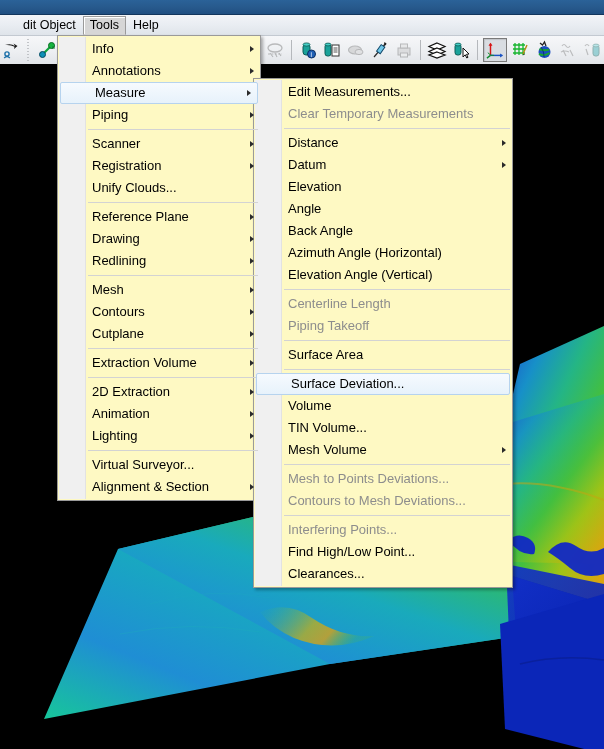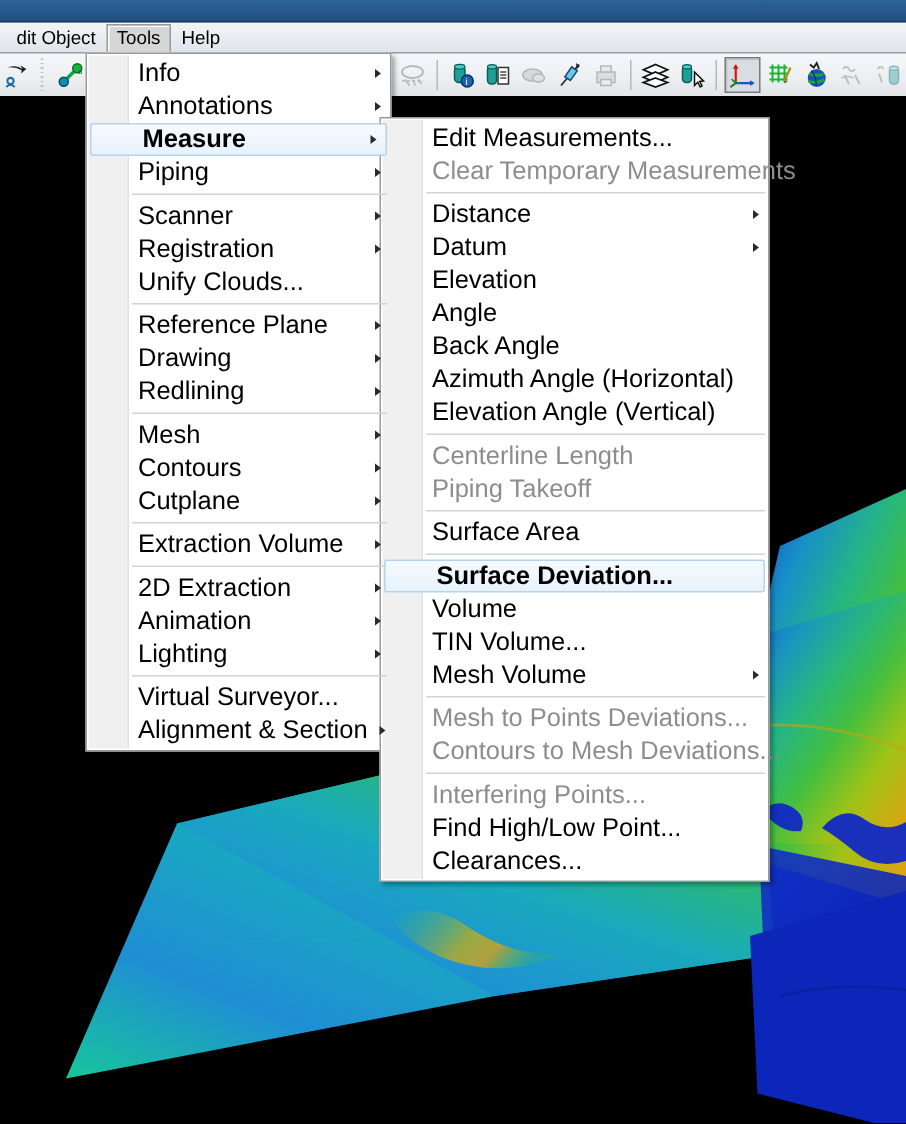--- a/index.html
+++ b/index.html
@@ -24,21 +24,21 @@
     border-bottom: 1px solid #12355c;
   }
 
   
   .menubar {
     position: absolute; left: 0; top: 15px;
     width: 604px; height: 20px;
     background: linear-gradient(to bottom, #f2f4f7 0%, #e9edf2 50%, #dfe4ea 100%);
     border-bottom: 1px solid #c3c9d1;
   }
-  .menubar-inner { display: flex; align-items: center; height: 20px; padding-left: 4px; }
+  .menubar-inner { display: flex; align-items: center; height: 20px; padding-left: 16px; }
   .menu-title {
     font-size: 12.5px; color: #000;
     padding: 1px 7px 2px 7px;
     line-height: 16px;
     white-space: nowrap;
   }
   .menu-title.active {
     background: #d6d6d6;
     border: 1px solid #9a9a9a;
     border-bottom-color: #d6d6d6;
@@ -83,25 +83,25 @@
     position: absolute; left: 0; top: 64px;
     width: 604px; height: 685px;
     background: #000;
     overflow: hidden;
   }
   .viewport svg { display: block; }
 
   
   .menu-popup {
     position: absolute;
-    background: #ffffff;
+    background: #fef9c3;
     border: 1px solid #9a9a9a;
     box-shadow: 2px 2px 3px rgba(0,0,0,.32);
     padding: 2px 0;
-    font-size: 17px;
+    font-size: 13px;
     color: #000;
   }
   .menu-popup::before {
     content: "";
     position: absolute; left: 1px; top: 1px; bottom: 1px;
     width: 26px;
     background: #f0f0f0;
     border-right: 1px solid #e2e2e2;
   }
   .mi {
@@ -113,21 +113,20 @@
     z-index: 1;
   }
   .mi .label { flex: 1; line-height: 22px; }
   .mi.disabled .label { color: #8d8d8d; }
   .mi.hl {
     background: linear-gradient(to bottom, #f6fafe 0%, #e7f2fb 100%);
     border: 1px solid #b6d3ee;
     border-radius: 2px;
     height: 20px;
     margin: 0 2px;
-    font-weight: bold;
   }
   .arrow {
     width: 0; height: 0;
     border-left: 4px solid #2a2a2a;
     border-top: 3.5px solid transparent;
     border-bottom: 3.5px solid transparent;
     margin-left: 8px;
   }
   .msep {
     height: 1px; margin: 3px 2px 3px 30px;

